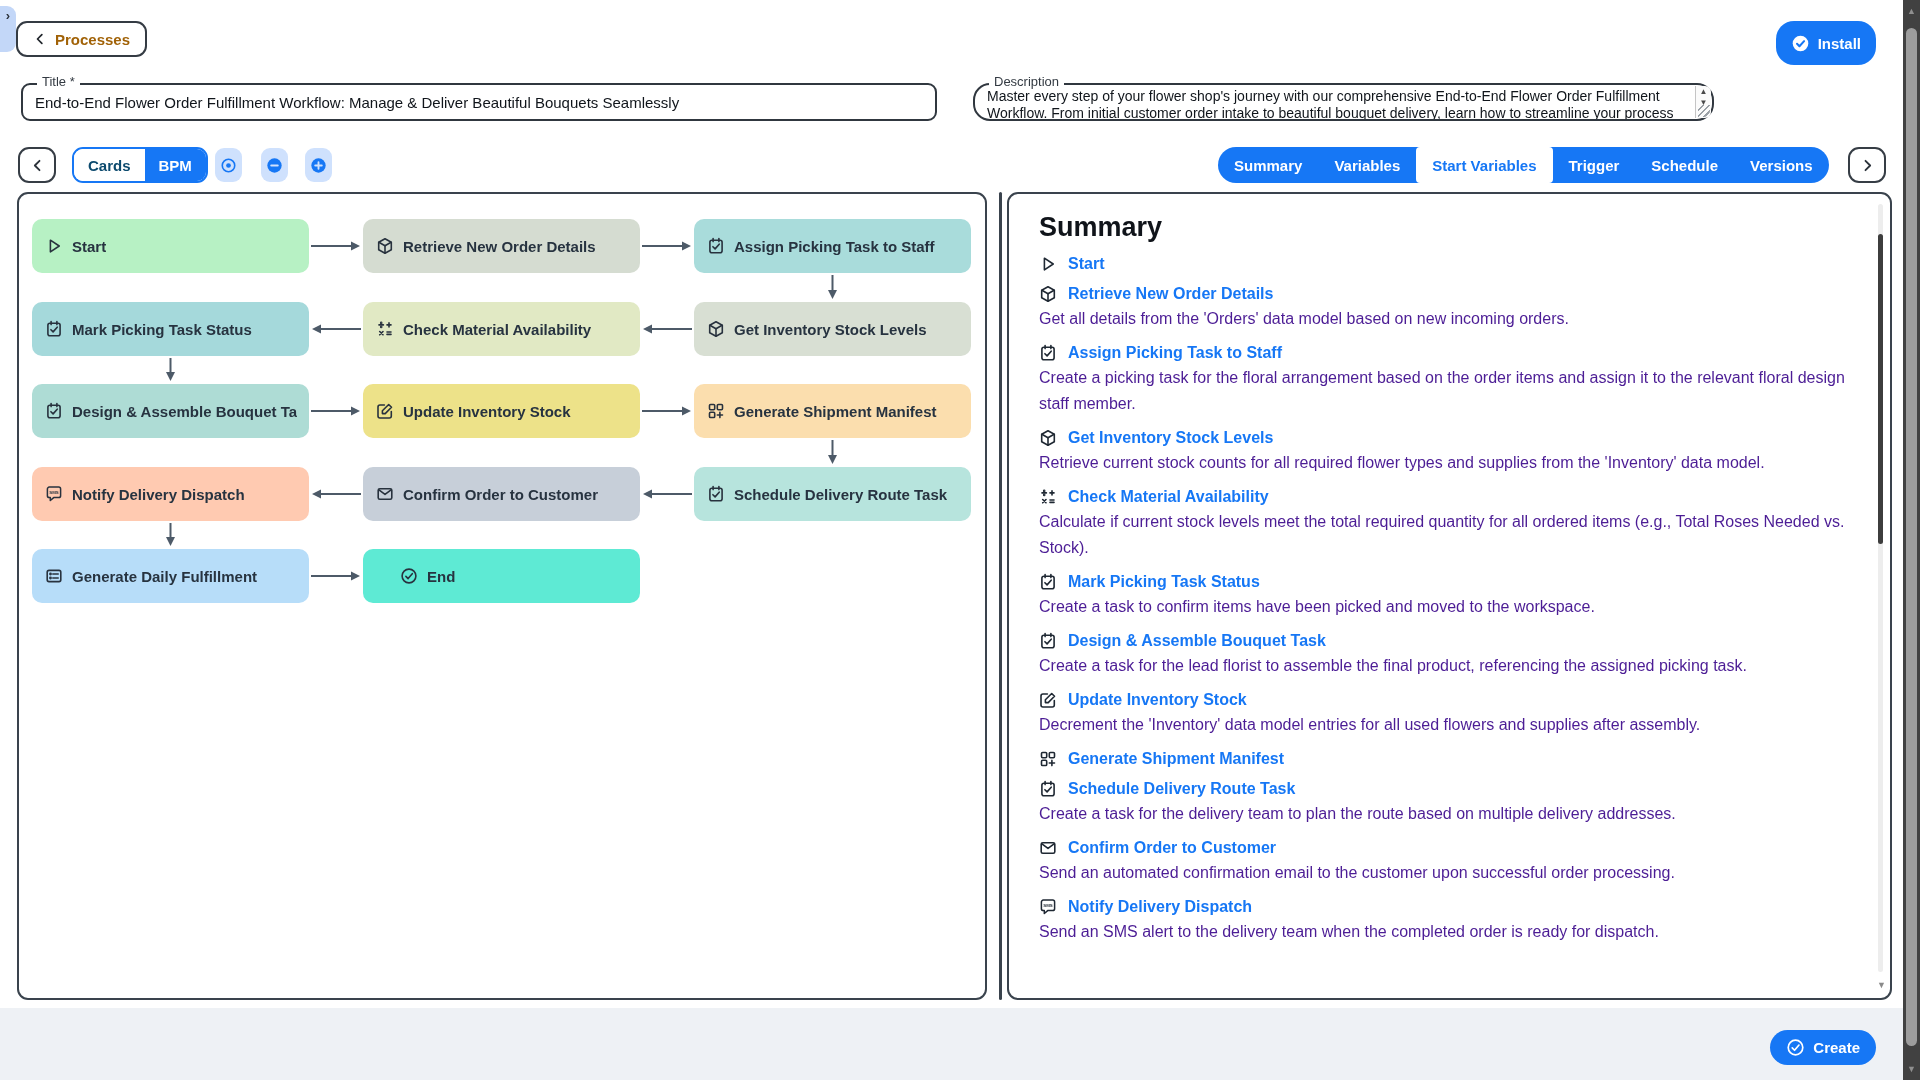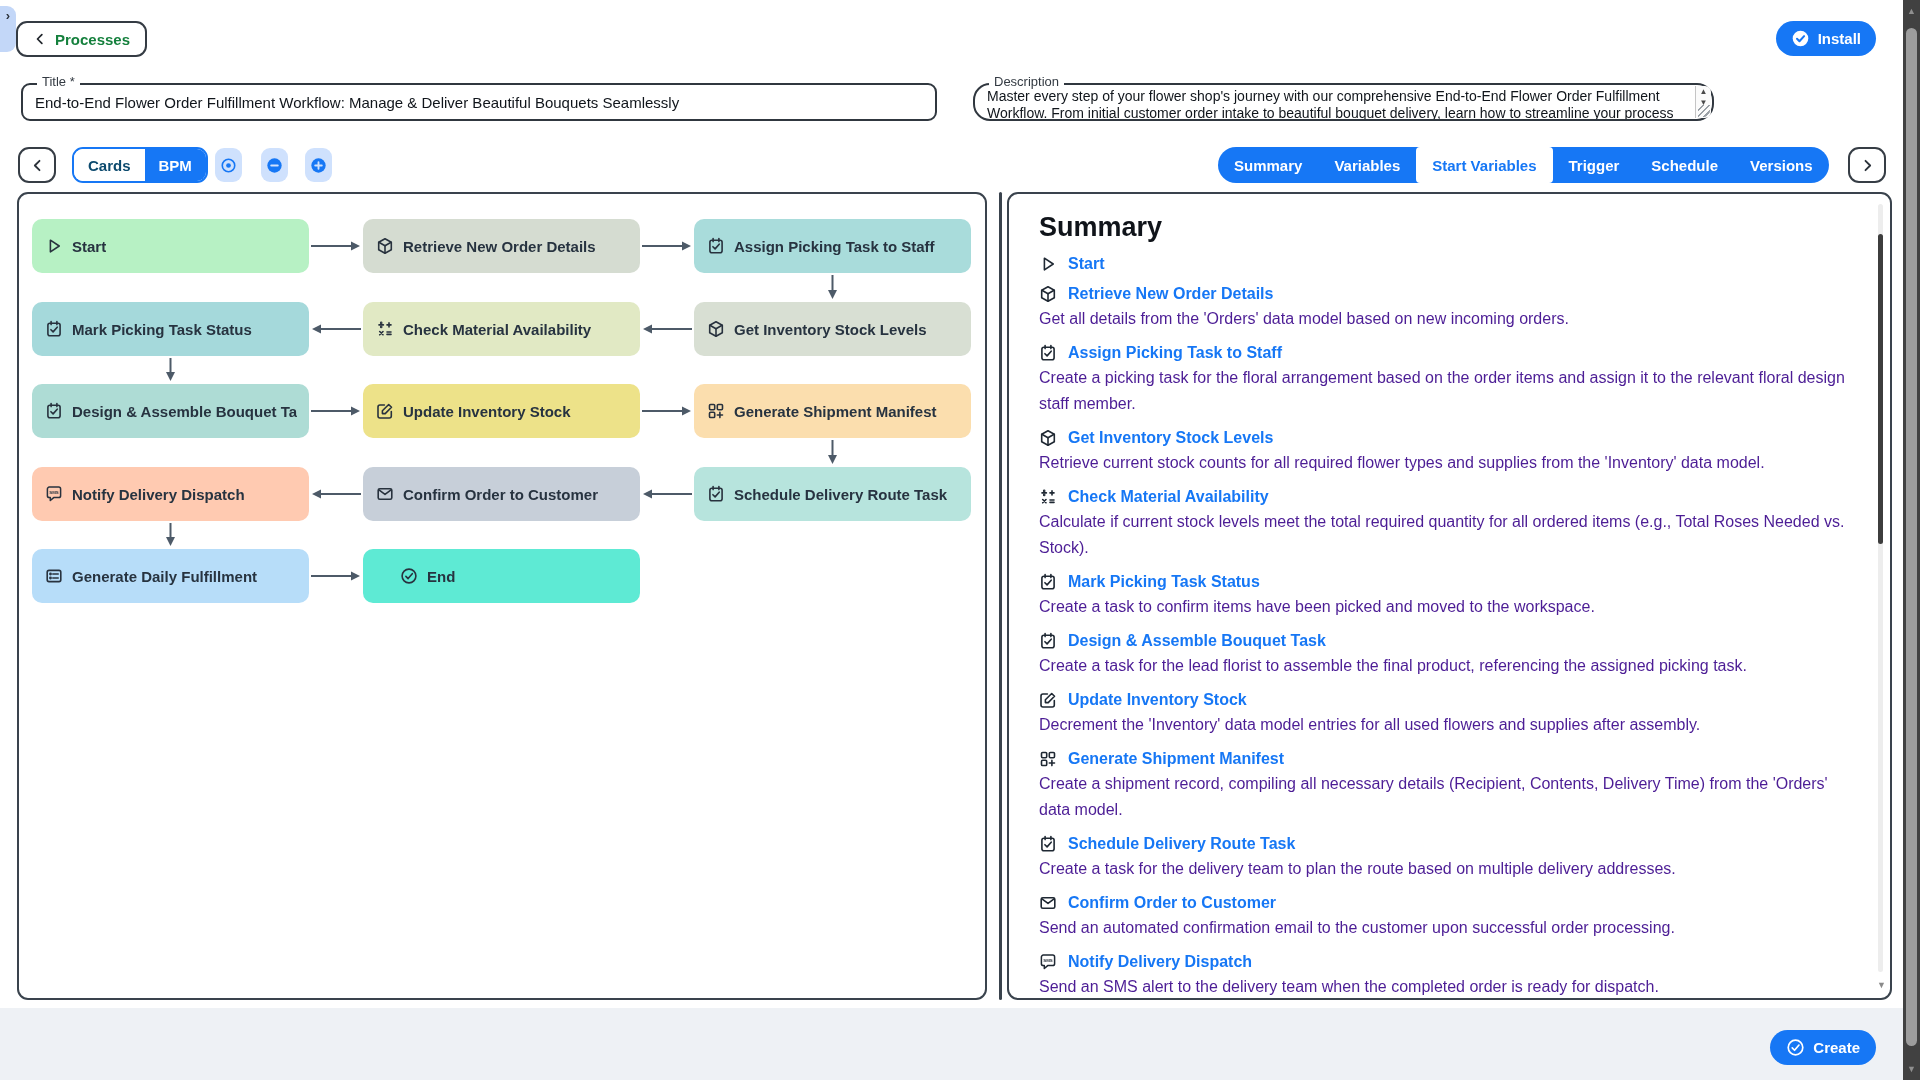--- a/index.html
+++ b/index.html
@@ -13,23 +13,23 @@
   .ic{width:18px;height:18px;flex:0 0 auto;display:block;}
   .btn{display:inline-flex;align-items:center;gap:8px;box-sizing:border-box;cursor:pointer;}
 
   
   .notch{position:absolute;left:0;top:6px;width:16px;height:46px;background:#c3d7f8;
     border-radius:0 9px 9px 0;display:flex;align-items:flex-start;justify-content:center;cursor:pointer;}
   .notch span{font-size:13px;font-weight:bold;color:#2b323c;line-height:20px;}
 
   
   .btn-processes{position:absolute;left:16px;top:21px;height:36px;padding:0 15px;
-    background:#fff;border:2px solid #343b43;border-radius:11px;font-size:15px;font-weight:bold;color:#15803d;}
+    background:#fff;border:2px solid #343b43;border-radius:11px;font-size:15px;font-weight:bold;color:#a16207;}
   .btn-processes .ic{width:14px;height:14px;color:#21262c;}
-  .btn-install{position:absolute;right:44px;top:21px;height:35px;padding:0 15px;
+  .btn-install{position:absolute;right:44px;top:21px;height:44px;padding:0 15px;
     background:#1677f5;border:none;border-radius:18px;font-size:15px;font-weight:bold;color:#fff;}
   .btn-install .ic{width:19px;height:19px;}
 
   
   .field{position:absolute;top:83px;height:38px;border:2px solid #30373f;border-radius:9px;background:#fff;box-sizing:border-box;}
   .field .flabel{position:absolute;top:-10px;left:14px;background:#fff;padding:0 5px;
     font-size:13px;font-weight:normal;color:#333a42;line-height:14px;}
   #title-field{left:21px;width:916px;}
   #title-field input{width:100%;height:100%;border:none;outline:none;background:transparent;
     font-family:"Liberation Sans",sans-serif;font-size:15px;color:#10151b;padding:0 12px;box-sizing:border-box;}
@@ -474,21 +474,20 @@
     </div>
     <div class="s-desc">Decrement the 'Inventory' data model entries for all used flowers and supplies after assembly.</div>
   </div>
         <div class="s-item">
     <div class="s-title-row">
       <svg class="ic">
               <use href="#i-record-add"></use>
             </svg>
       <span class="s-title">Generate Shipment Manifest</span>
     </div>
-    <div class="s-desc">Create a shipment record, compiling all necessary details (Recipient, Contents, Delivery Time) from the 'Orders' data model.</div>
   </div>
         <div class="s-item">
     <div class="s-title-row">
       <svg class="ic">
               <use href="#i-task"></use>
             </svg>
       <span class="s-title">Schedule Delivery Route Task</span>
     </div>
     <div class="s-desc">Create a task for the delivery team to plan the route based on multiple delivery addresses.</div>
   </div>

